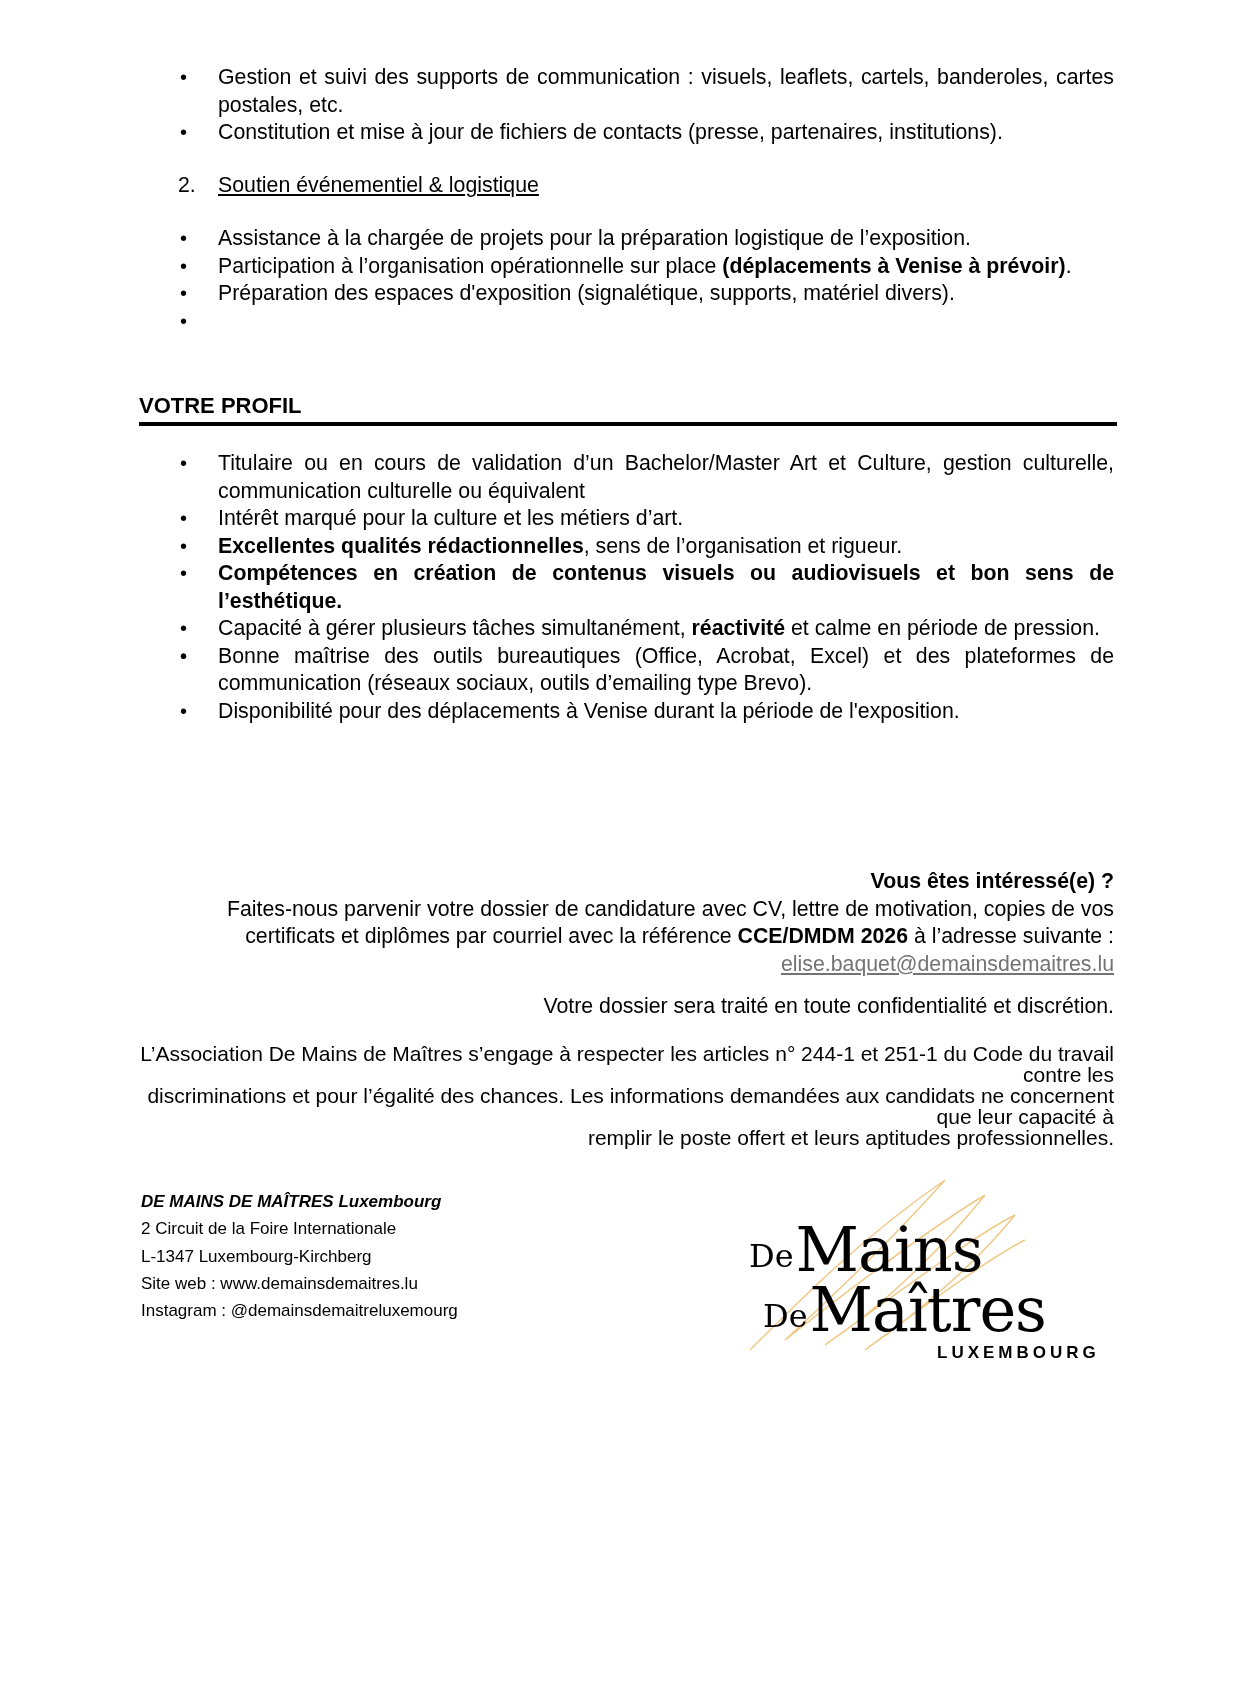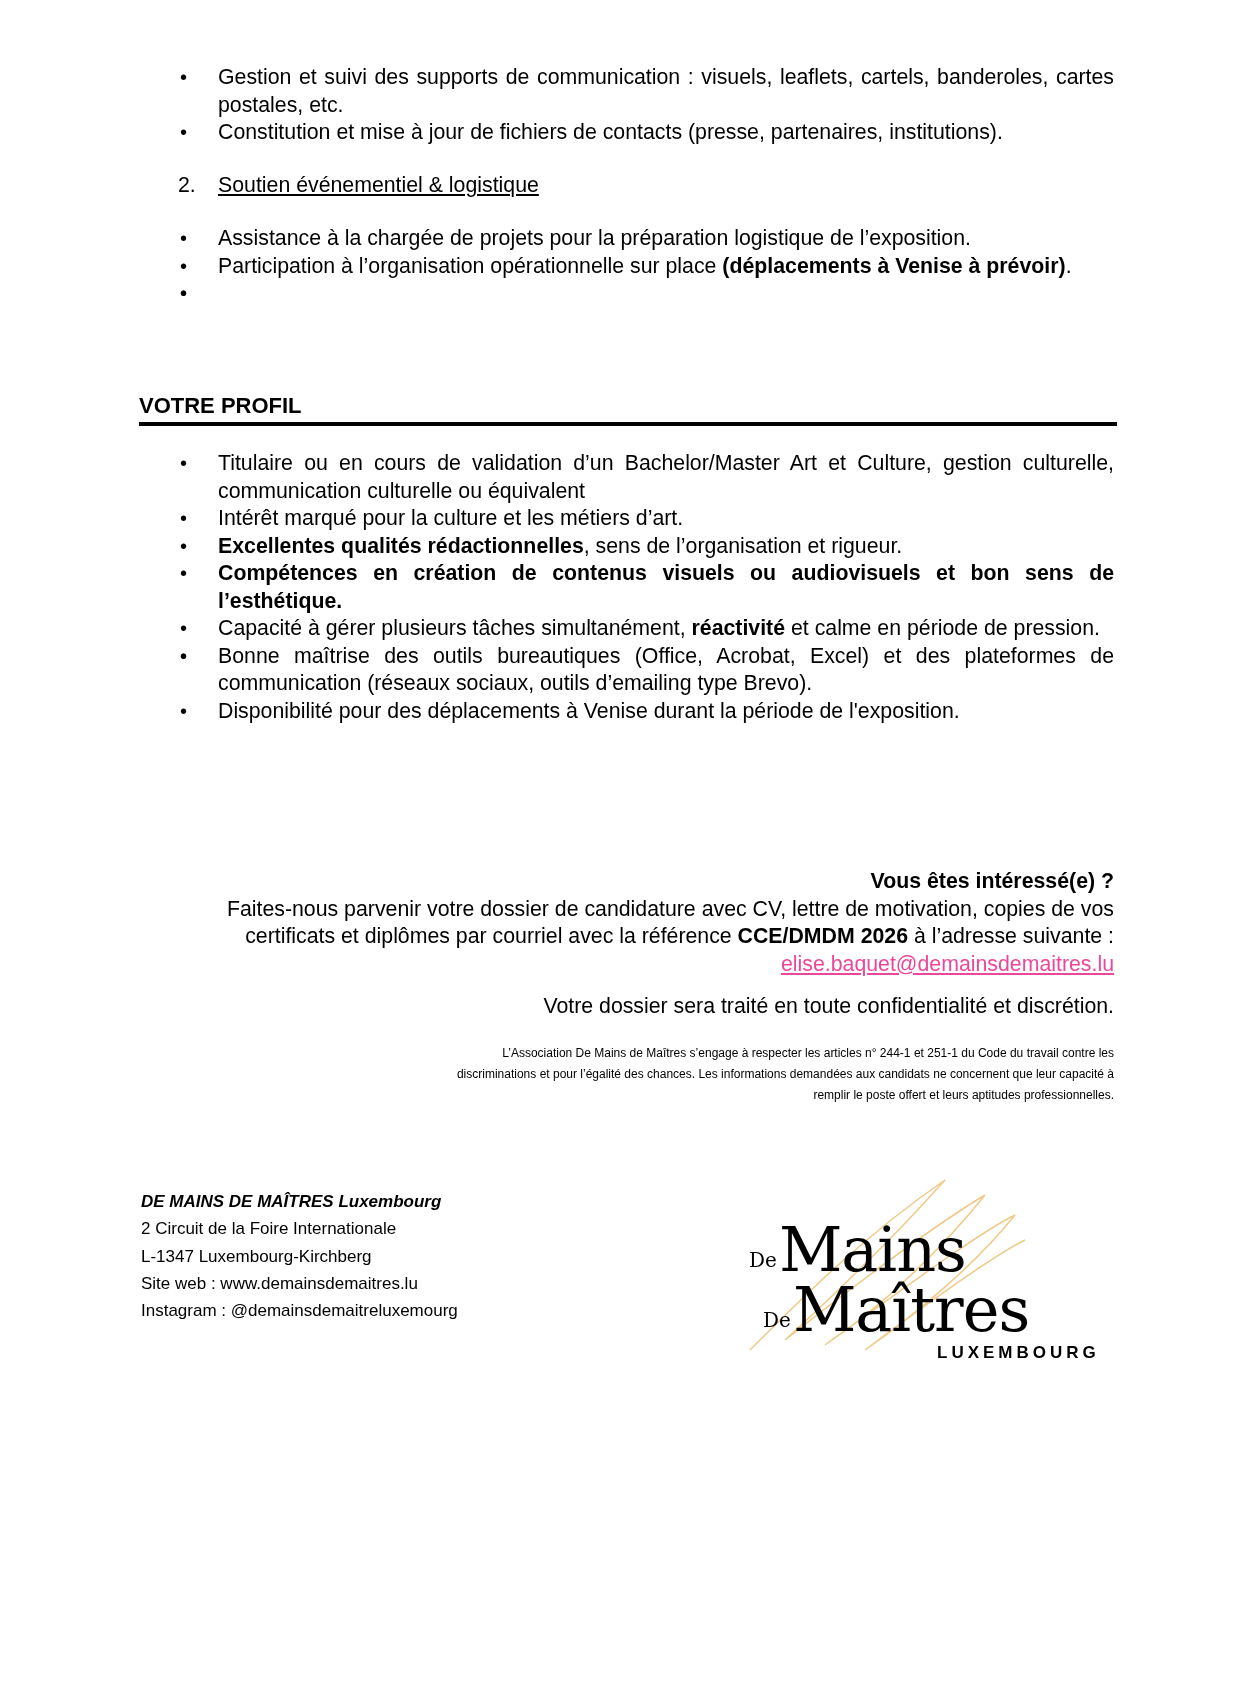--- a/index.html
+++ b/index.html
@@ -12,50 +12,50 @@
     ul.bullets { list-style: none; margin: 0; padding: 0; position: absolute; left: 178px; width: 936px; }
     ul.bullets li { position: relative; padding-left: 40px; text-align: justify; }
     ul.bullets li .bullet { position: absolute; left: 2px; top: 0; font-size: 20px; }
     b { font-weight: 700; }
     .numbered { position: absolute; left: 178px; top: 172px; }
     .numbered .num { display: inline-block; width: 40px; }
     .numbered .title { text-decoration: underline; }
     .section-head { position: absolute; left: 139px; top: 393px; font-weight: 700; font-size: 22px; }
     .section-rule { position: absolute; left: 139px; top: 422px; width: 978px; height: 4px; background: #000; }
     .right-block { position: absolute; right: 134px; width: 1000px; text-align: right; }
-    .link { color: #ec4899; text-decoration: underline; }
-    .small { font-size: 12px; line-height: 21px; }
+    .link { color: #737373; text-decoration: underline; }
+    .small { font-size: 21px; line-height: 21px; }
     .footer { position: absolute; left: 141px; top: 1188px; font-size: 17px; line-height: 27.3px; }
     .footer .org { font-weight: 700; font-style: italic; }
     .logo { position: absolute; left: 745px; top: 1175px; width: 350px; height: 180px; }
     .logo svg { position: absolute; left: 0; top: 0; }
     .logo .l1 { position: absolute; left: 4px; top: 38px; font-family: "DejaVu Serif", serif; }
     .logo .l2 { position: absolute; left: 18px; top: 98px; font-family: "DejaVu Serif", serif; }
-    .logo .de { font-size: 20px; vertical-align: 4px; margin-right: 2px; }
+    .logo .de { font-size: 32px; vertical-align: 4px; margin-right: 2px; }
     .logo .big { font-size: 62px; letter-spacing: -1px; }
     .logo .lux { position: absolute; left: 192px; top: 168px; font-size: 17px; letter-spacing: 4px; font-family: "Liberation Sans", sans-serif; font-weight: 700; }
   </style>
 </head>
 <body>
 
 <div class="page">
 
   <ul class="bullets body-text" style="top:64px;">
       <li><span class="bullet">•</span><span>Gestion et suivi des supports de communication : visuels, leaflets, cartels, banderoles, cartes postales, etc.</span></li>
       <li><span class="bullet">•</span><span>Constitution et mise à jour de fichiers de contacts (presse, partenaires, institutions).</span></li>
     </ul>
 
   <div class="numbered body-text">
     <span class="num">2.</span><span class="title">Soutien événementiel &amp; logistique</span>
   </div>
 
   <ul class="bullets body-text" style="top:225px;">
       <li><span class="bullet">•</span><span>Assistance à la chargée de projets pour la préparation logistique de l’exposition.</span></li>
       <li><span class="bullet">•</span><span>Participation à l’organisation opérationnelle sur place </span><b>(déplacements à Venise à prévoir)</b><span>.</span></li>
-      <li><span class="bullet">•</span></li>
+      <li><span class="bullet">•</span><span>Préparation des espaces d'exposition (signalétique, supports, matériel divers).</span></li>
       <li><span class="bullet">•</span></li>
     </ul>
 
   <div class="section-head">VOTRE PROFIL</div>
   <div class="section-rule"></div>
 
   <ul class="bullets body-text" style="top:450px;">
       <li><span class="bullet">•</span><span>Titulaire ou en cours de validation d’un Bachelor/Master Art et Culture, gestion culturelle, communication culturelle ou équivalent</span></li>
       <li><span class="bullet">•</span><span>Intérêt marqué pour la culture et les métiers d’art.</span></li>
       <li><span class="bullet">•</span><b>Excellentes qualités rédactionnelles</b><span>, sens de l’organisation et rigueur.</span></li>

